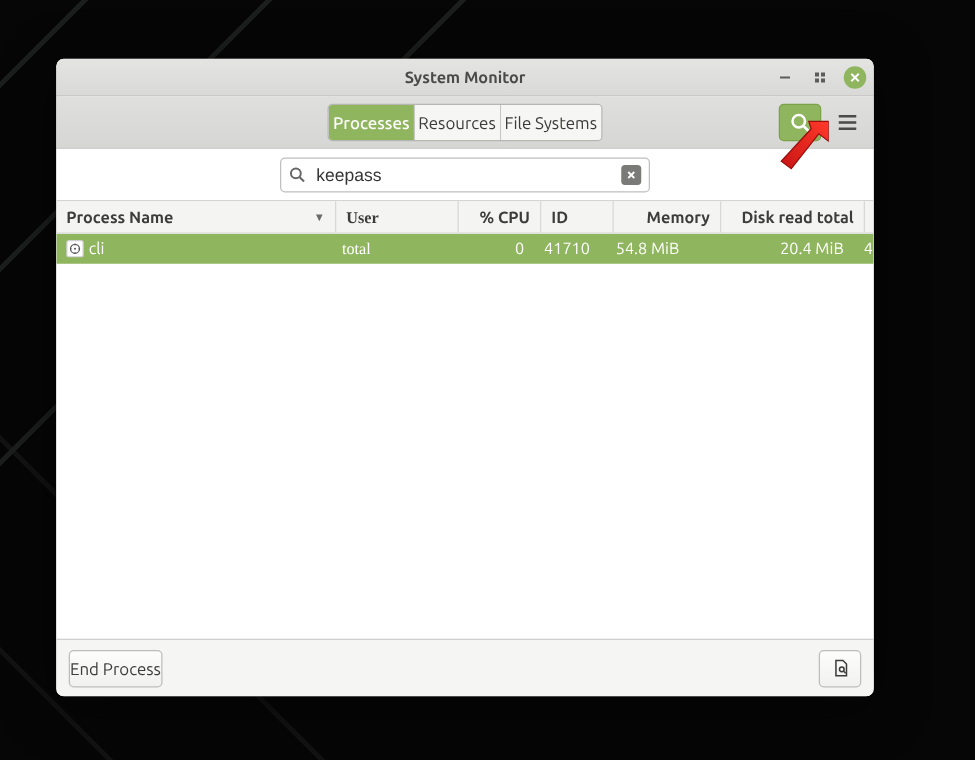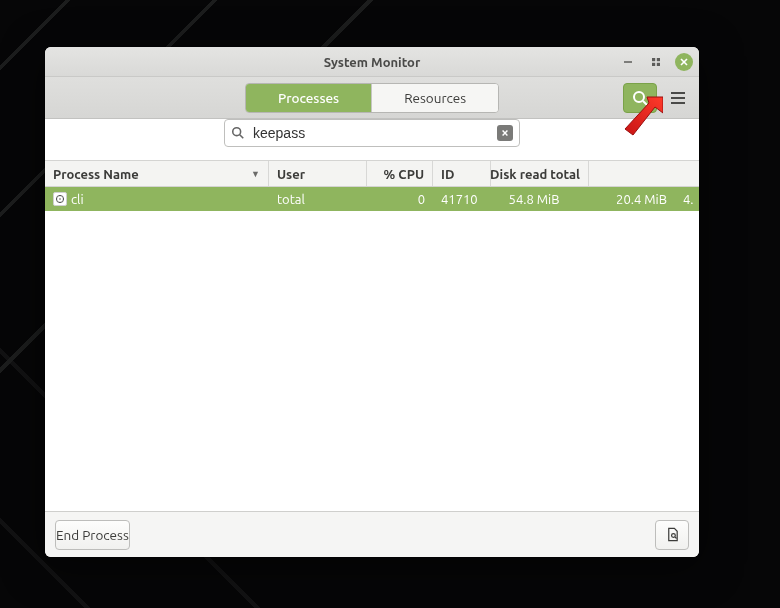--- a/index.html
+++ b/index.html
@@ -66,21 +66,21 @@
     position: relative;
   }
   .tab-group {
     display: flex;
     border: 1px solid #b6b6b3;
     border-radius: 4px;
     overflow: hidden;
     background: #f2f2f0;
   }
   .tab {
-    padding: 6px 32px;
+    padding: 6px 3px;
     font-size: 13.5px;
     color: #3b3b39;
     border-right: 1px solid #c6c6c3;
     cursor: pointer;
     background: #f6f6f4;
   }
   .tab:last-child { border-right: none; }
   .tab.active {
     background: #8fb55e;
     color: #fff;
@@ -108,21 +108,21 @@
   .hamburger div::before, .hamburger div::after {
     content: ""; position: absolute; left: 0; width: 14px; height: 2px; background: #4a4a48;
   }
   .hamburger div::before { top: -5px; }
   .hamburger div::after  { top:  5px; }
   
   .searchbar-row {
     height: 42px;
     background: #fff;
     border-bottom: 1px solid #d4d4d2;
-    display: flex; align-items: flex-start; justify-content: center;
+    display: flex; align-items: center; justify-content: center;
   }
   .searchbox {
     width: 296px; height: 28px;
     border: 1px solid #bfbfbd;
     border-radius: 4px;
     display: flex; align-items: center;
     padding: 0 6px;
     background: #fff;
     gap: 6px;
   }
@@ -149,25 +149,25 @@
   .th {
     display: flex; align-items: center;
     padding: 0 8px;
     border-right: 1px solid #d8d8d6;
     white-space: nowrap;
     cursor: pointer;
   }
   .th.sort { justify-content: space-between; }
   .sort-arrow { font-size: 9px; color: #6b6b69; }
   .col-name   { width: 224px; }
-  .col-user   { width: 98px;  }
+  .col-user   { width: 98px; font-family: Liberation Serif, serif;  }
   .col-cpu    { width: 66px;  justify-content: flex-end; }
   .col-id     { width: 58px;  }
   .col-mem    { width: 86px;  justify-content: flex-end; }
-  .col-dread  { width: 98px;  justify-content: flex-end; }
+  .col-dread  { width: 98px;  justify-content: flex-end; margin-left: 17px; }
   .col-dwrite { flex: 1; border-right: none; }
   
   .table-body {
     flex: 1; background: #fff; overflow: hidden;
   }
   .tr {
     height: 24px; display: flex; align-items: center;
     font-size: 13px;
   }
   .tr.sel {
@@ -237,20 +237,21 @@
             <line x1="8" y1="2" x2="2" y2="8" stroke="#fff" stroke-width="1.6"></line>
           </svg>
       </span>
     </div>
   </div>
 
   <div class="toolbar">
     <div class="tab-group">
       <div class="tab active">Processes</div>
       <div class="tab">Resources</div>
+      <div class="tab">File Systems</div>
     </div>
     <div class="toolbar-right">
       <div class="search-btn">
         <svg viewBox="0 0 16 16" width="16" height="16" fill="none" stroke-width="2">
           <circle cx="7" cy="7" r="5"></circle>
             <line x1="11" y1="11" x2="15" y2="15"></line>
         </svg>
       </div>
       <div class="hamburger">
         <div></div>
@@ -275,20 +276,21 @@
   </div>
 
   <div class="table-head">
     <div class="th col-name sort">
       <span>Process Name</span>
       <span class="sort-arrow">▼</span>
     </div>
     <div class="th col-user">User</div>
     <div class="th col-cpu">% CPU</div>
     <div class="th col-id">ID</div>
+    <div class="th col-mem">Memory</div>
     <div class="th col-dread">Disk read total</div>
   </div>
 
   <div class="table-body">
     <div class="tr sel">
       <div class="td name col-name">
         <span class="proc-icon">
           <svg viewBox="0 0 10 10">
               <circle cx="5" cy="5" r="3.6" fill="none" stroke="#555" stroke-width="1"></circle>
               <circle cx="5" cy="5" r=".8" fill="#555"></circle>
@@ -296,21 +298,21 @@
               <line x1="5" y1="7.8" x2="5" y2="9" stroke="#555"></line>
               <line x1="1" y1="5" x2="2.2" y2="5" stroke="#555"></line>
               <line x1="7.8" y1="5" x2="9" y2="5" stroke="#555"></line>
             </svg>
         </span>
         <span>cli</span>
       </div>
       <div class="td col-user">total</div>
       <div class="td col-cpu" style="text-align:right">0</div>
       <div class="td col-id">41710</div>
-      <div class="td col-mem" style="text-align:center">54.8 MiB</div>
+      <div class="td col-mem" style="text-align:left">54.8 MiB</div>
       <div class="td col-dread" style="text-align:right">20.4 MiB</div>
       <div class="td col-dwrite" style="text-align:right">4.</div>
     </div>
   </div>
 
   <div class="bottombar">
     <div class="btn">
       <span>End Process</span>
     </div>
     <div class="btn icon-only">

